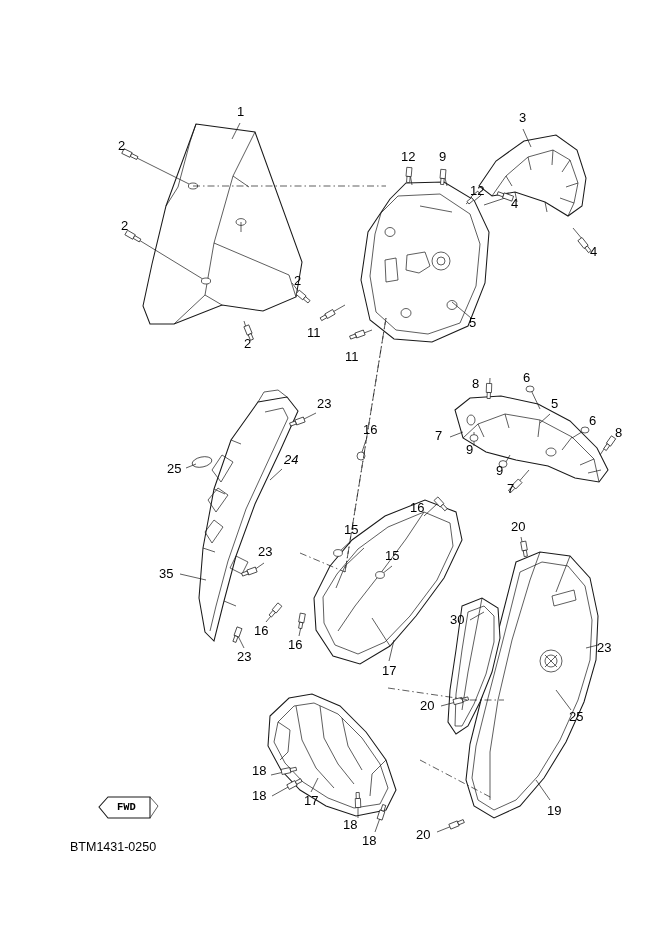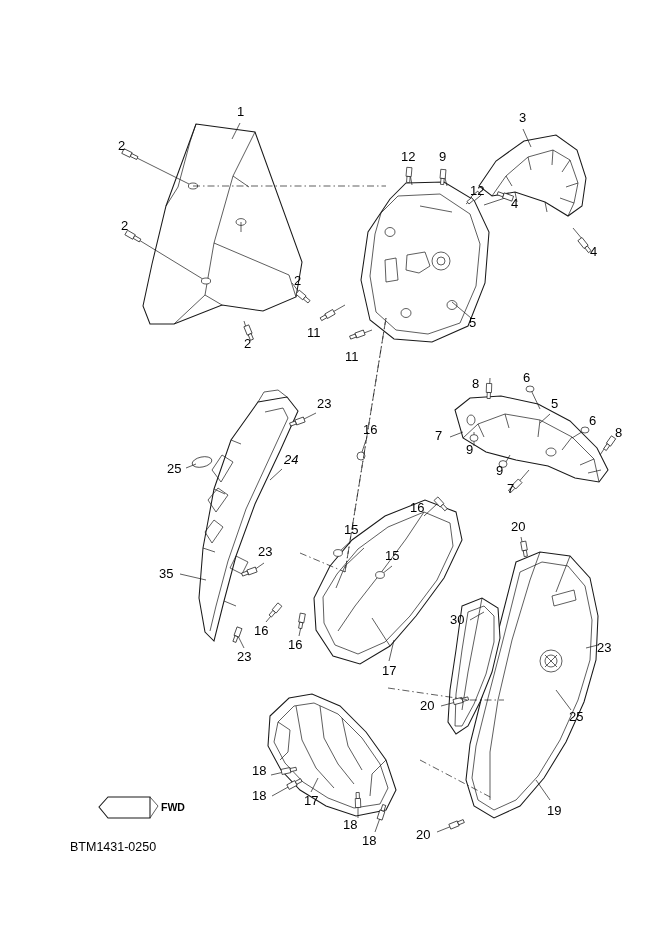--- a/index.html
+++ b/index.html
@@ -41,26 +41,25 @@
     top: 840px;
     font-family: "Liberation Sans", sans-serif;
     font-size: 12.5px;
     color: #000000;
     white-space: nowrap;
   }
   #fwd-label {
     position: absolute;
     left: 117px;
     top: 801px;
-    font-family: Liberation Sans, sans-serif;
+    font-family: Liberation Mono, monospace;
     font-size: 10.5px;
     font-weight: bold;
     color: #000000;
     white-space: nowrap;
-    margin-left: 44px;
   }
   .lead, .outline, .dash, .hidden-line {
     fill: none;
     stroke: #1a1a1a;
   }
   .outline { stroke-width: 1.05; }
   .thin { stroke-width: 0.7; }
   .lead { stroke-width: 0.7; }
   .dash {
     stroke-width: 0.7;

